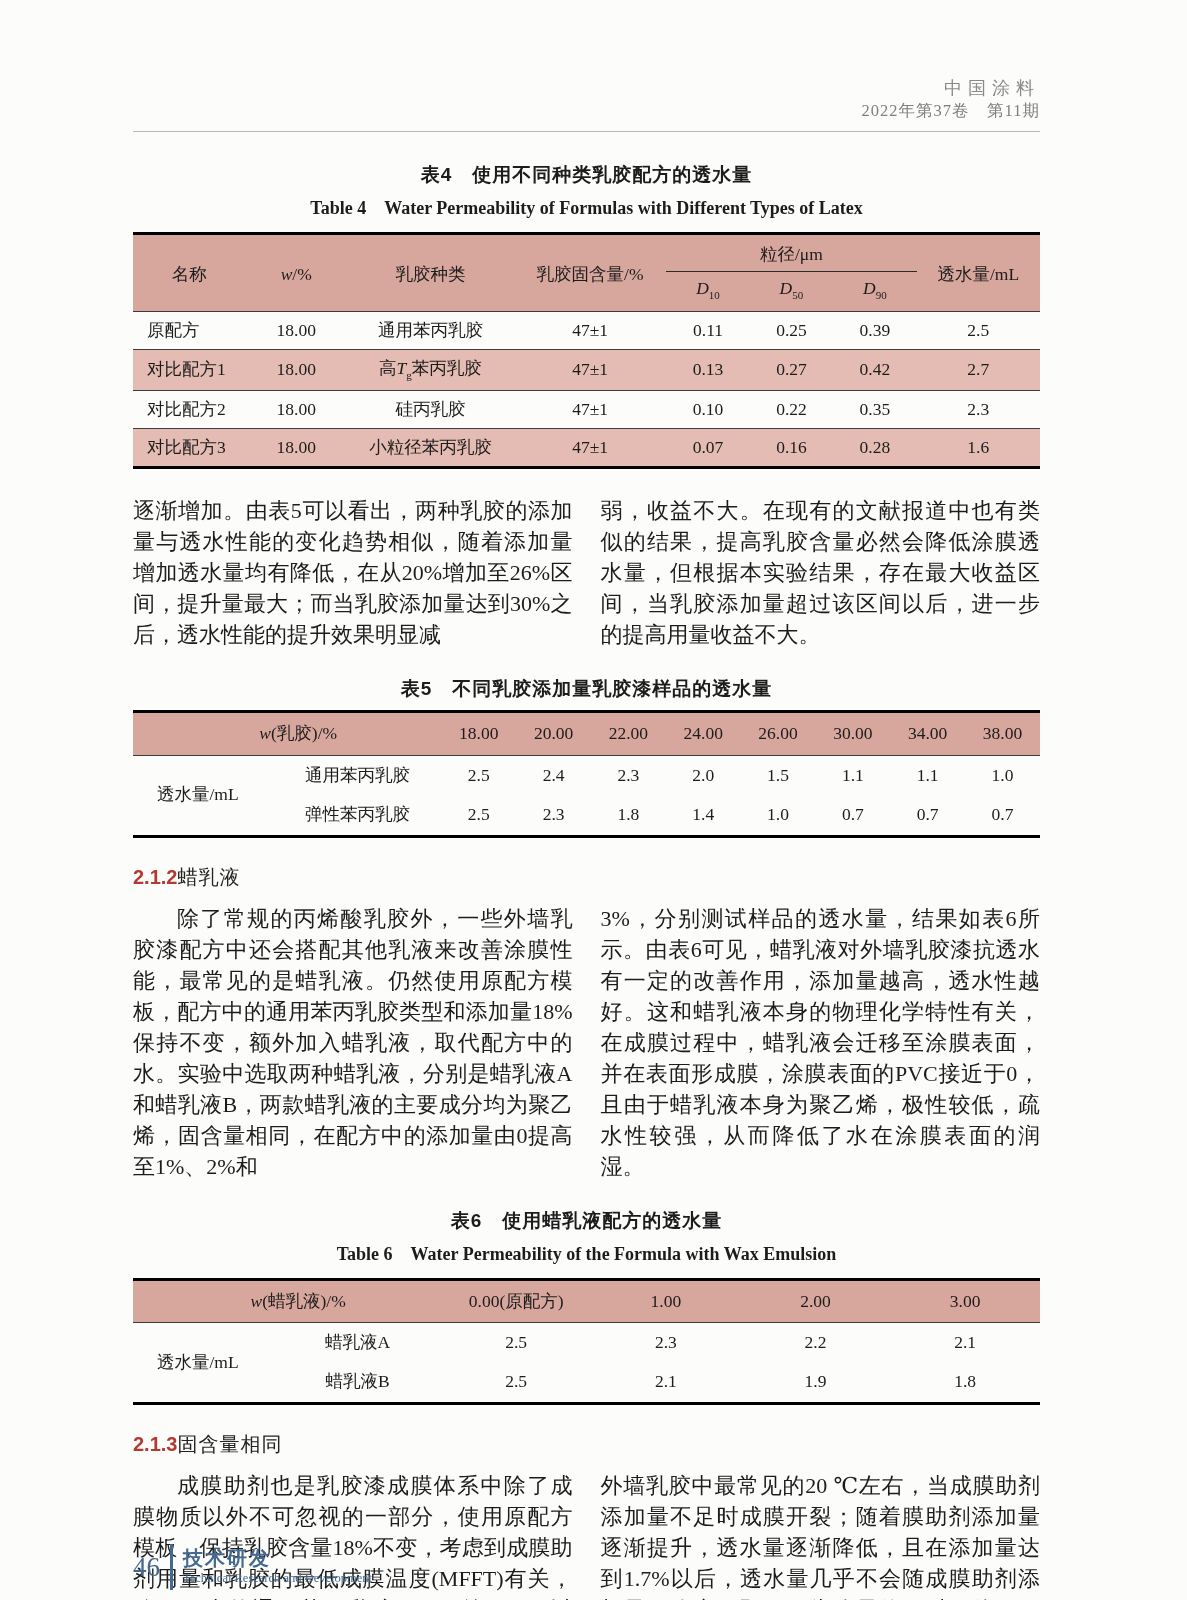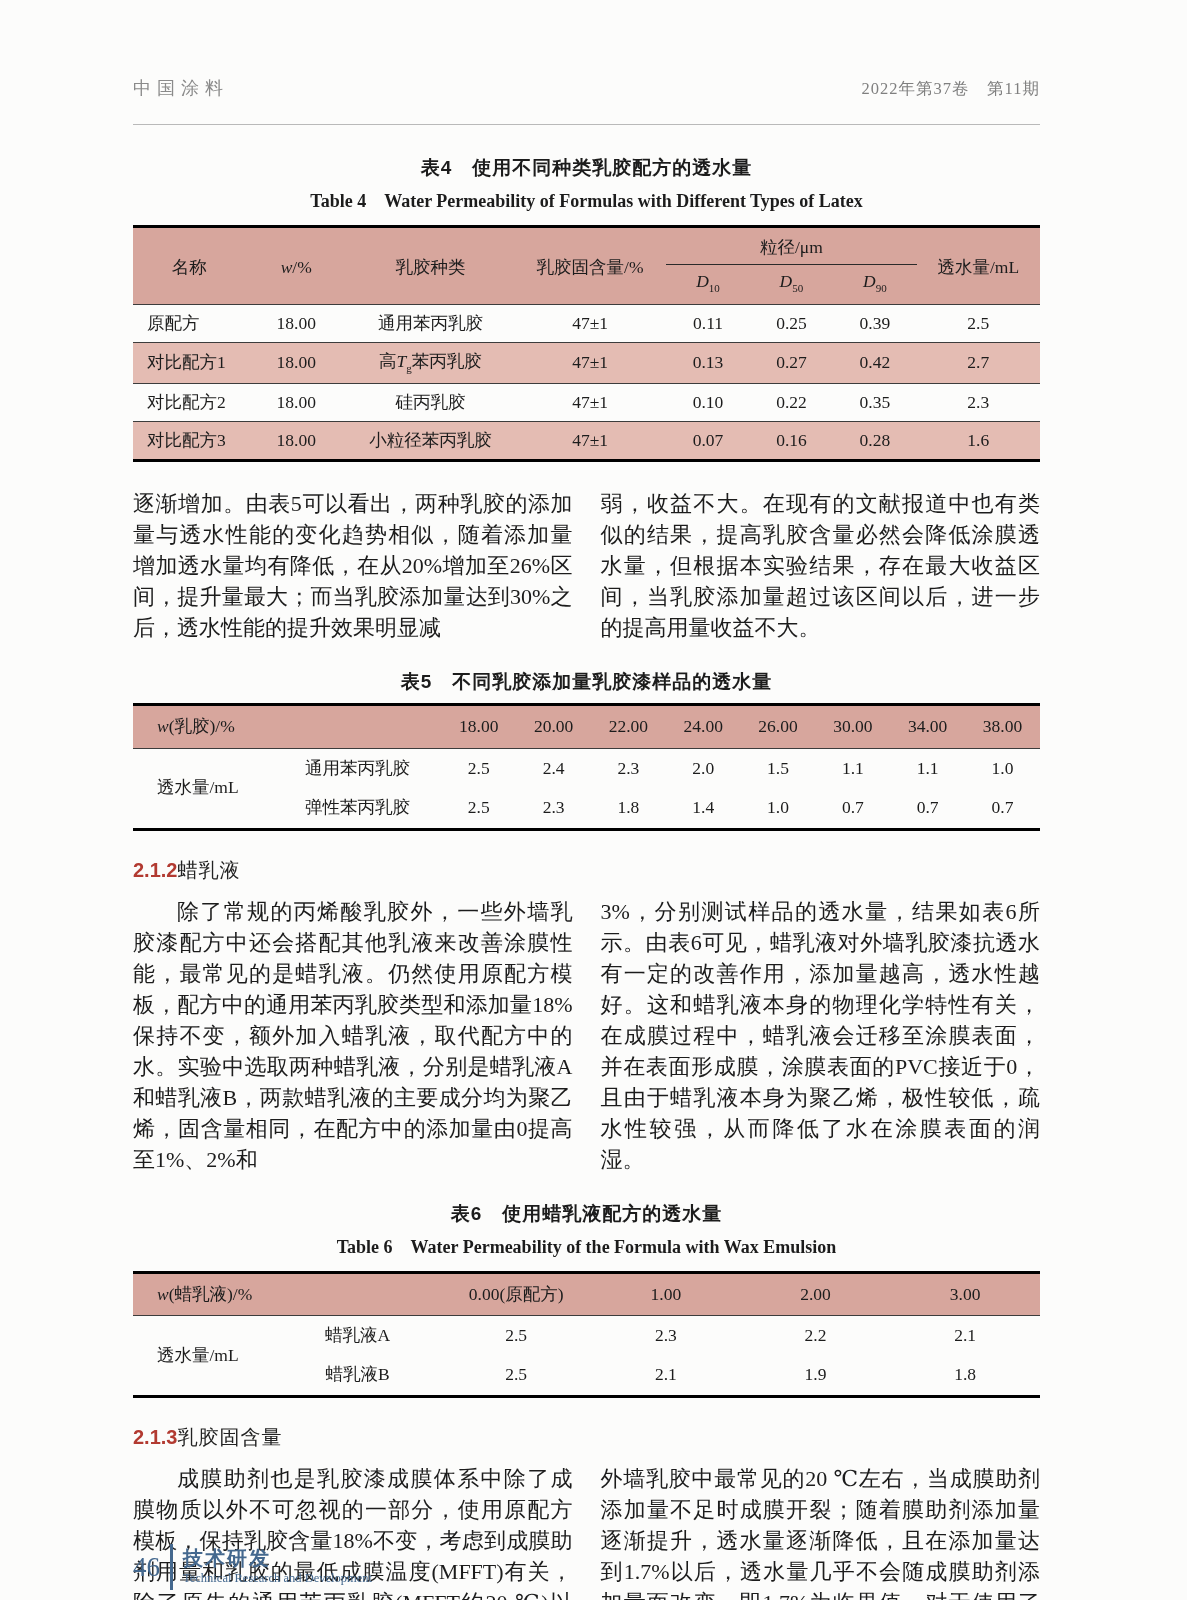--- a/index.html
+++ b/index.html
@@ -21,21 +21,21 @@
   .page{
     position:relative;
     width:1187px;height:1600px;
     padding:76px 147px 0 133px;
     overflow:hidden;
   }
   
   .page-header{
     display:flex;justify-content:space-between;align-items:flex-end;
     border-bottom:1px solid #b9b9b9;
-    padding-bottom:24px;margin-bottom:30px;
+    padding-bottom:9px;margin-bottom:30px;flex-direction:column;
   }
   .journal-name{font-size:18px;color:var(--gray);letter-spacing:6px;}
   .issue-info{font-size:16.5px;color:#7f7f7f;letter-spacing:1px;}
   
   .caption-zh{
     text-align:center;font-family:"Liberation Sans","DejaVu Sans",sans-serif;
     font-weight:bold;font-size:19px;margin:0 0 8px 0;letter-spacing:1px;
   }
   .caption-en{
     text-align:center;font-weight:bold;font-size:18px;margin:0 0 12px 0;
@@ -54,21 +54,21 @@
   
   .t4 thead tr:first-child th{padding-top:7px;}
   .t4 thead tr:last-child th{padding-bottom:7px;}
   .t4 tbody tr{border-top:1px solid #3c3c3c;}
   .t4 tbody tr.alt{background:var(--pink-row);border-radius:9px;}
   .t4 td.c-name{text-align:left;padding-left:14px;}
   .t4 .u-line{border-bottom:1px solid #2a2a2a;}
   .t4 td{padding-top:6px;padding-bottom:6px;}
   
   .t56 thead tr{border-bottom:1px solid #3c3c3c;}
-  .t56 thead th{text-align:left;padding:8px 2px 8px 24px;}
+  .t56 thead th{text-align:center;padding:8px 2px 8px 24px;}
   .t56 thead th.num{text-align:center;padding:8px 2px;}
   .t56 td{padding-top:7px;padding-bottom:7px;}
   .t56 td.row-label{text-align:left;padding-left:24px;}
   
   .twocol{display:flex;gap:28px;margin-bottom:26px;}
   .col{flex:1;text-align:justify;font-size:22px;line-height:31px;}
   .indent{text-indent:2em;}
   .sec-head{
     font-family:"Liberation Sans","DejaVu Sans",sans-serif;
     font-size:20px;margin:4px 0 12px 0;
@@ -273,21 +273,21 @@
         <td>蜡乳液B</td>
         <td>2.5</td>
         <td>2.1</td>
         <td>1.9</td>
         <td>1.8</td>
       </tr>
     </tbody>
   </table>
 
   <div class="sec-head">
-    <span class="sec-num">2.1.3</span><span class="sec-title">乳胶固含量</span>
+    <span class="sec-num">2.1.3</span><span class="sec-title">固含量相同</span>
   </div>
   <div class="twocol">
     <div class="col indent">成膜助剂也是乳胶漆成膜体系中除了成膜物质以外不可忽视的一部分，使用原配方模板，保持乳胶含量18%不变，考虑到成膜助剂用量和乳胶的最低成膜温度(MFFT)有关，除了原先的通用苯丙乳胶(MFFT约20 ℃)以外，额外选用2种具有不同MFFT的乳胶，分别是弹性苯丙乳胶(MFFT&lt;0 ℃)，以及高Tg苯丙乳胶（MFFT&gt;50 ℃）。成膜助剂统一使用十二碳醇酯，添加量从0.2%逐步提升至2.7%，结果如表7所示。由表7可知，成膜助剂不同添加量在不同乳胶种类下，结果有所差异，但趋势基本一致。对于通用苯丙乳胶，其MFFT是</div>
     <div class="col">外墙乳胶中最常见的20 ℃左右，当成膜助剂添加量不足时成膜开裂；随着膜助剂添加量逐渐提升，透水量逐渐降低，且在添加量达到1.7%以后，透水量几乎不会随成膜助剂添加量而改变，即1.7%为临界值。对于使用了弹性乳胶的配方，由于乳胶本身成膜性较佳，即使成膜助剂添加量极低也未出现开裂现象，且随着成膜助剂添加量的升高，透水量有明显降低，在成膜助剂添加量达到0.7%以后，即出现了临界值。对于高Tg乳胶，当成膜助剂添加量不足时，成膜开裂及透水量过高现象更加严重，但同样随着成膜助剂添加量升高而透水量降低，且临界值出现在2.2%以后。</div>
   </div>
 
   <div class="page-footer">
     <span class="page-number">46</span>
     <span class="footer-bar"></span>
     <span>

